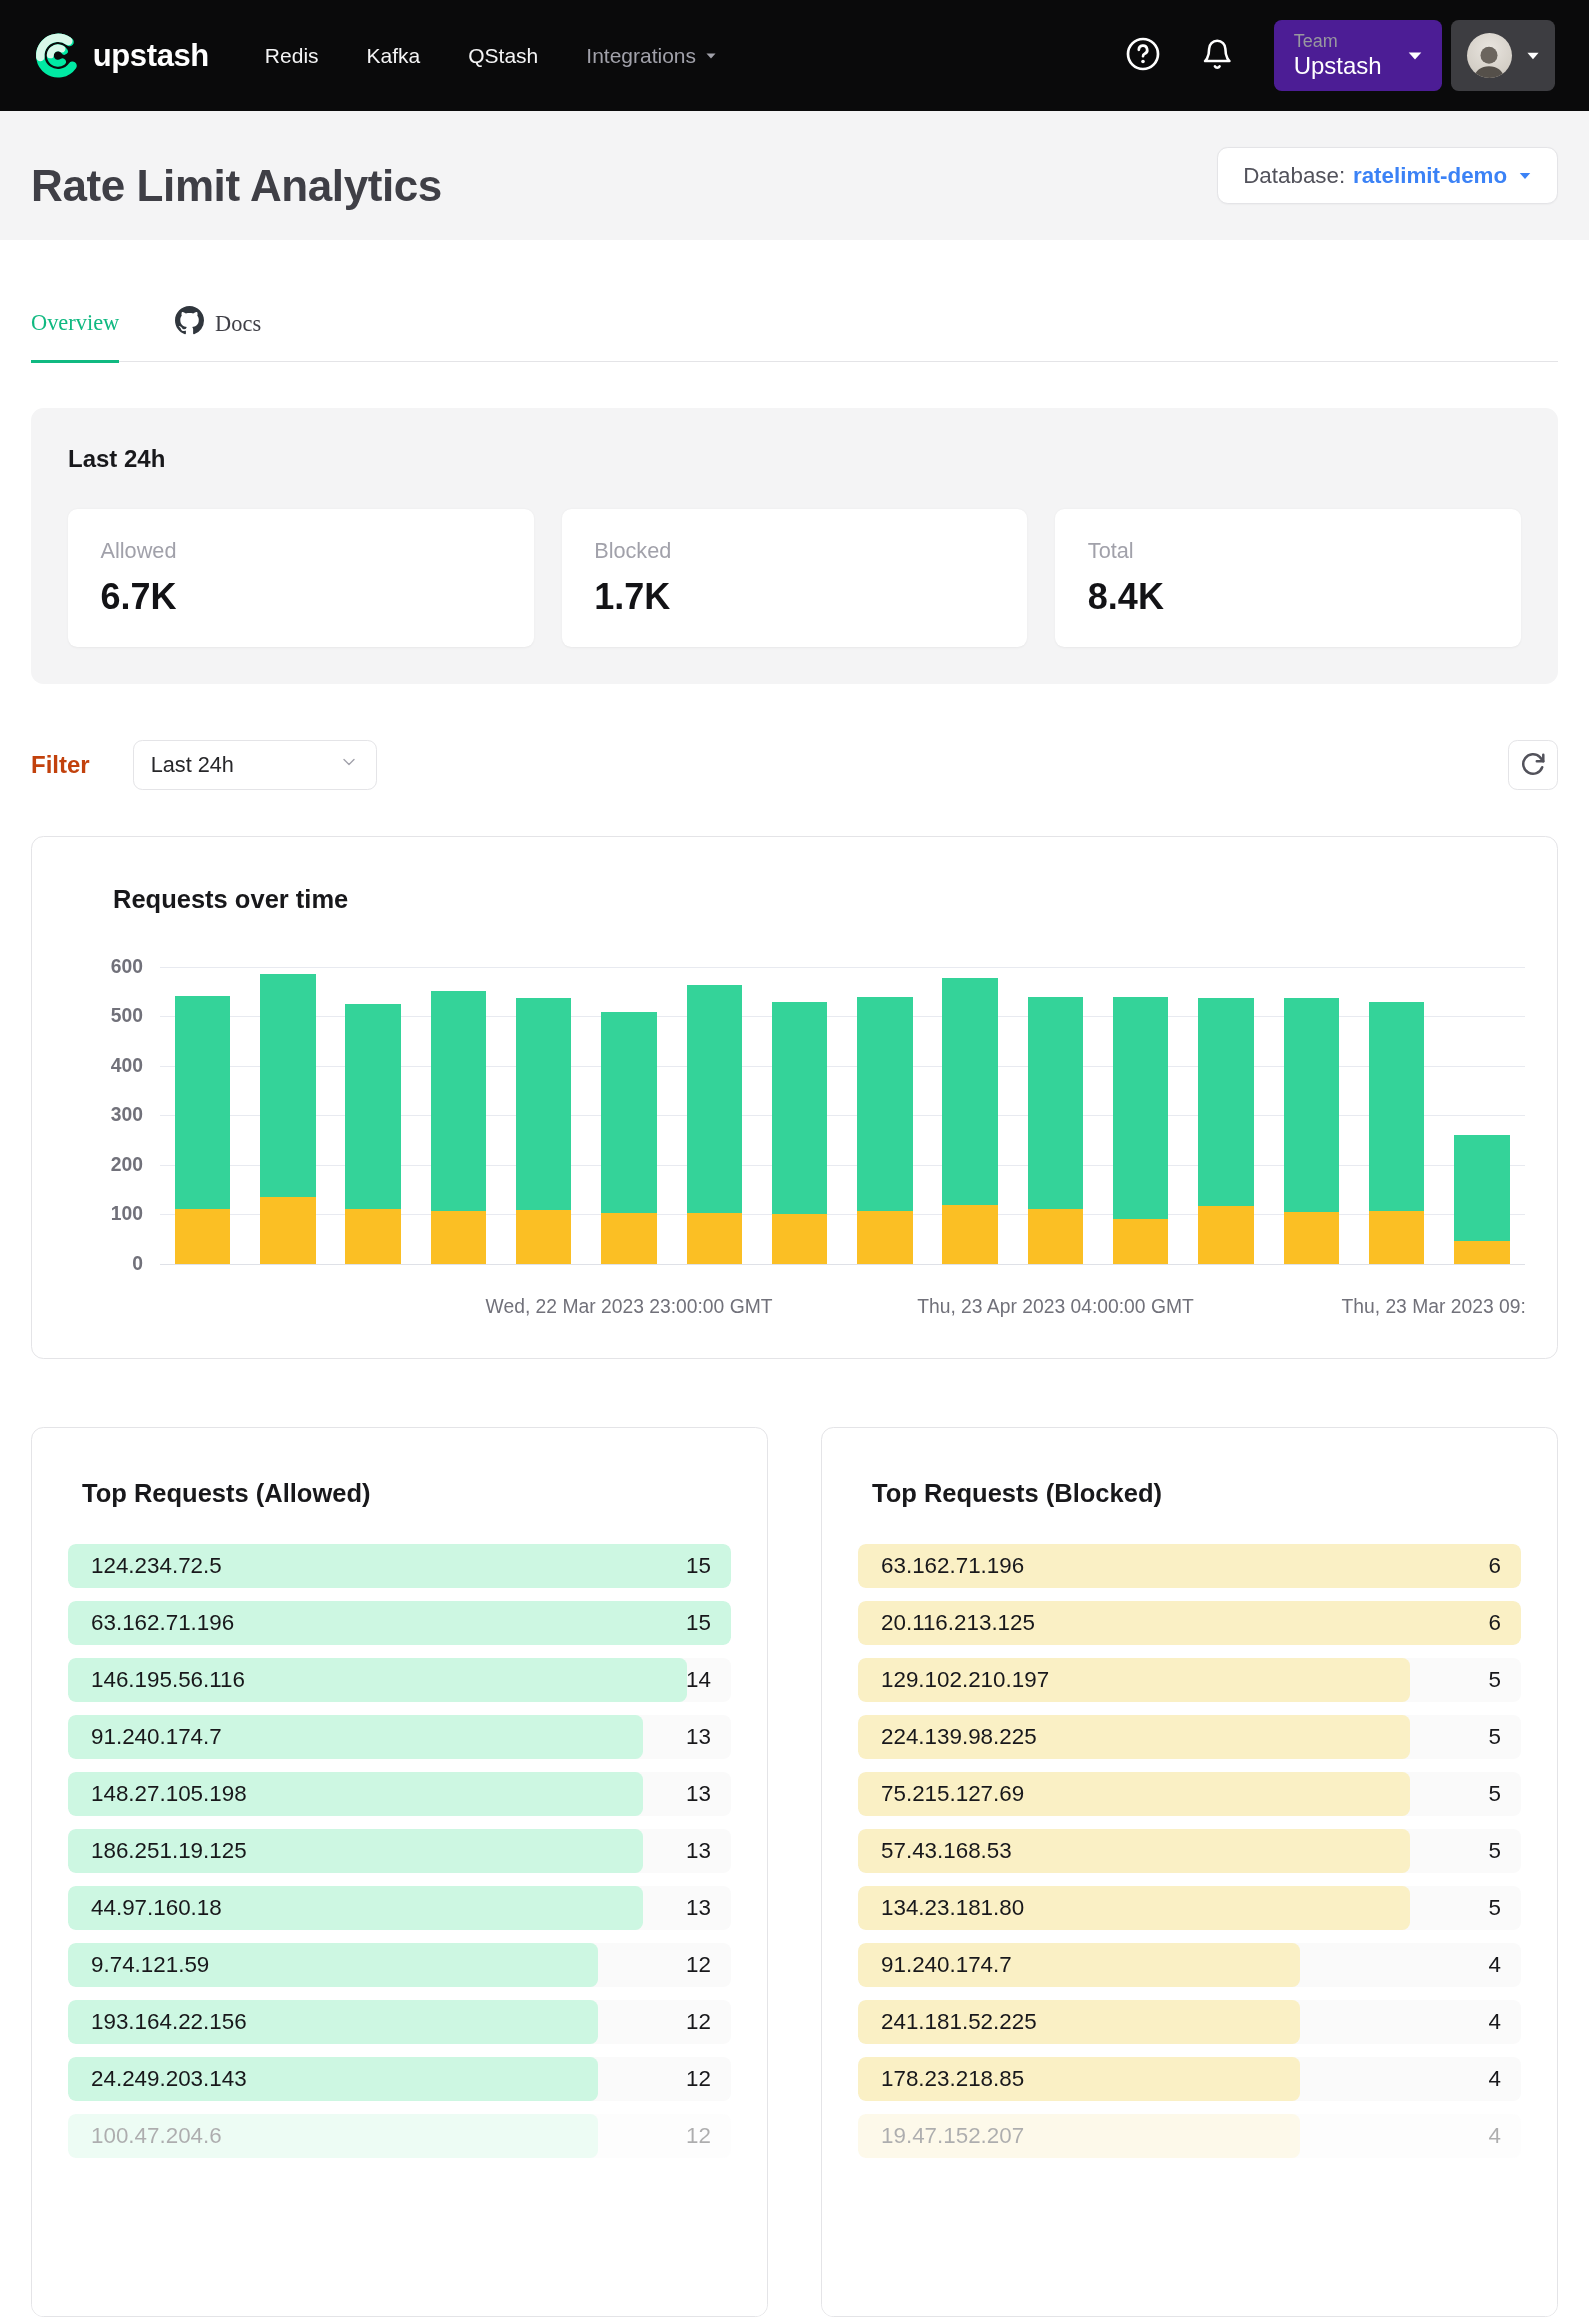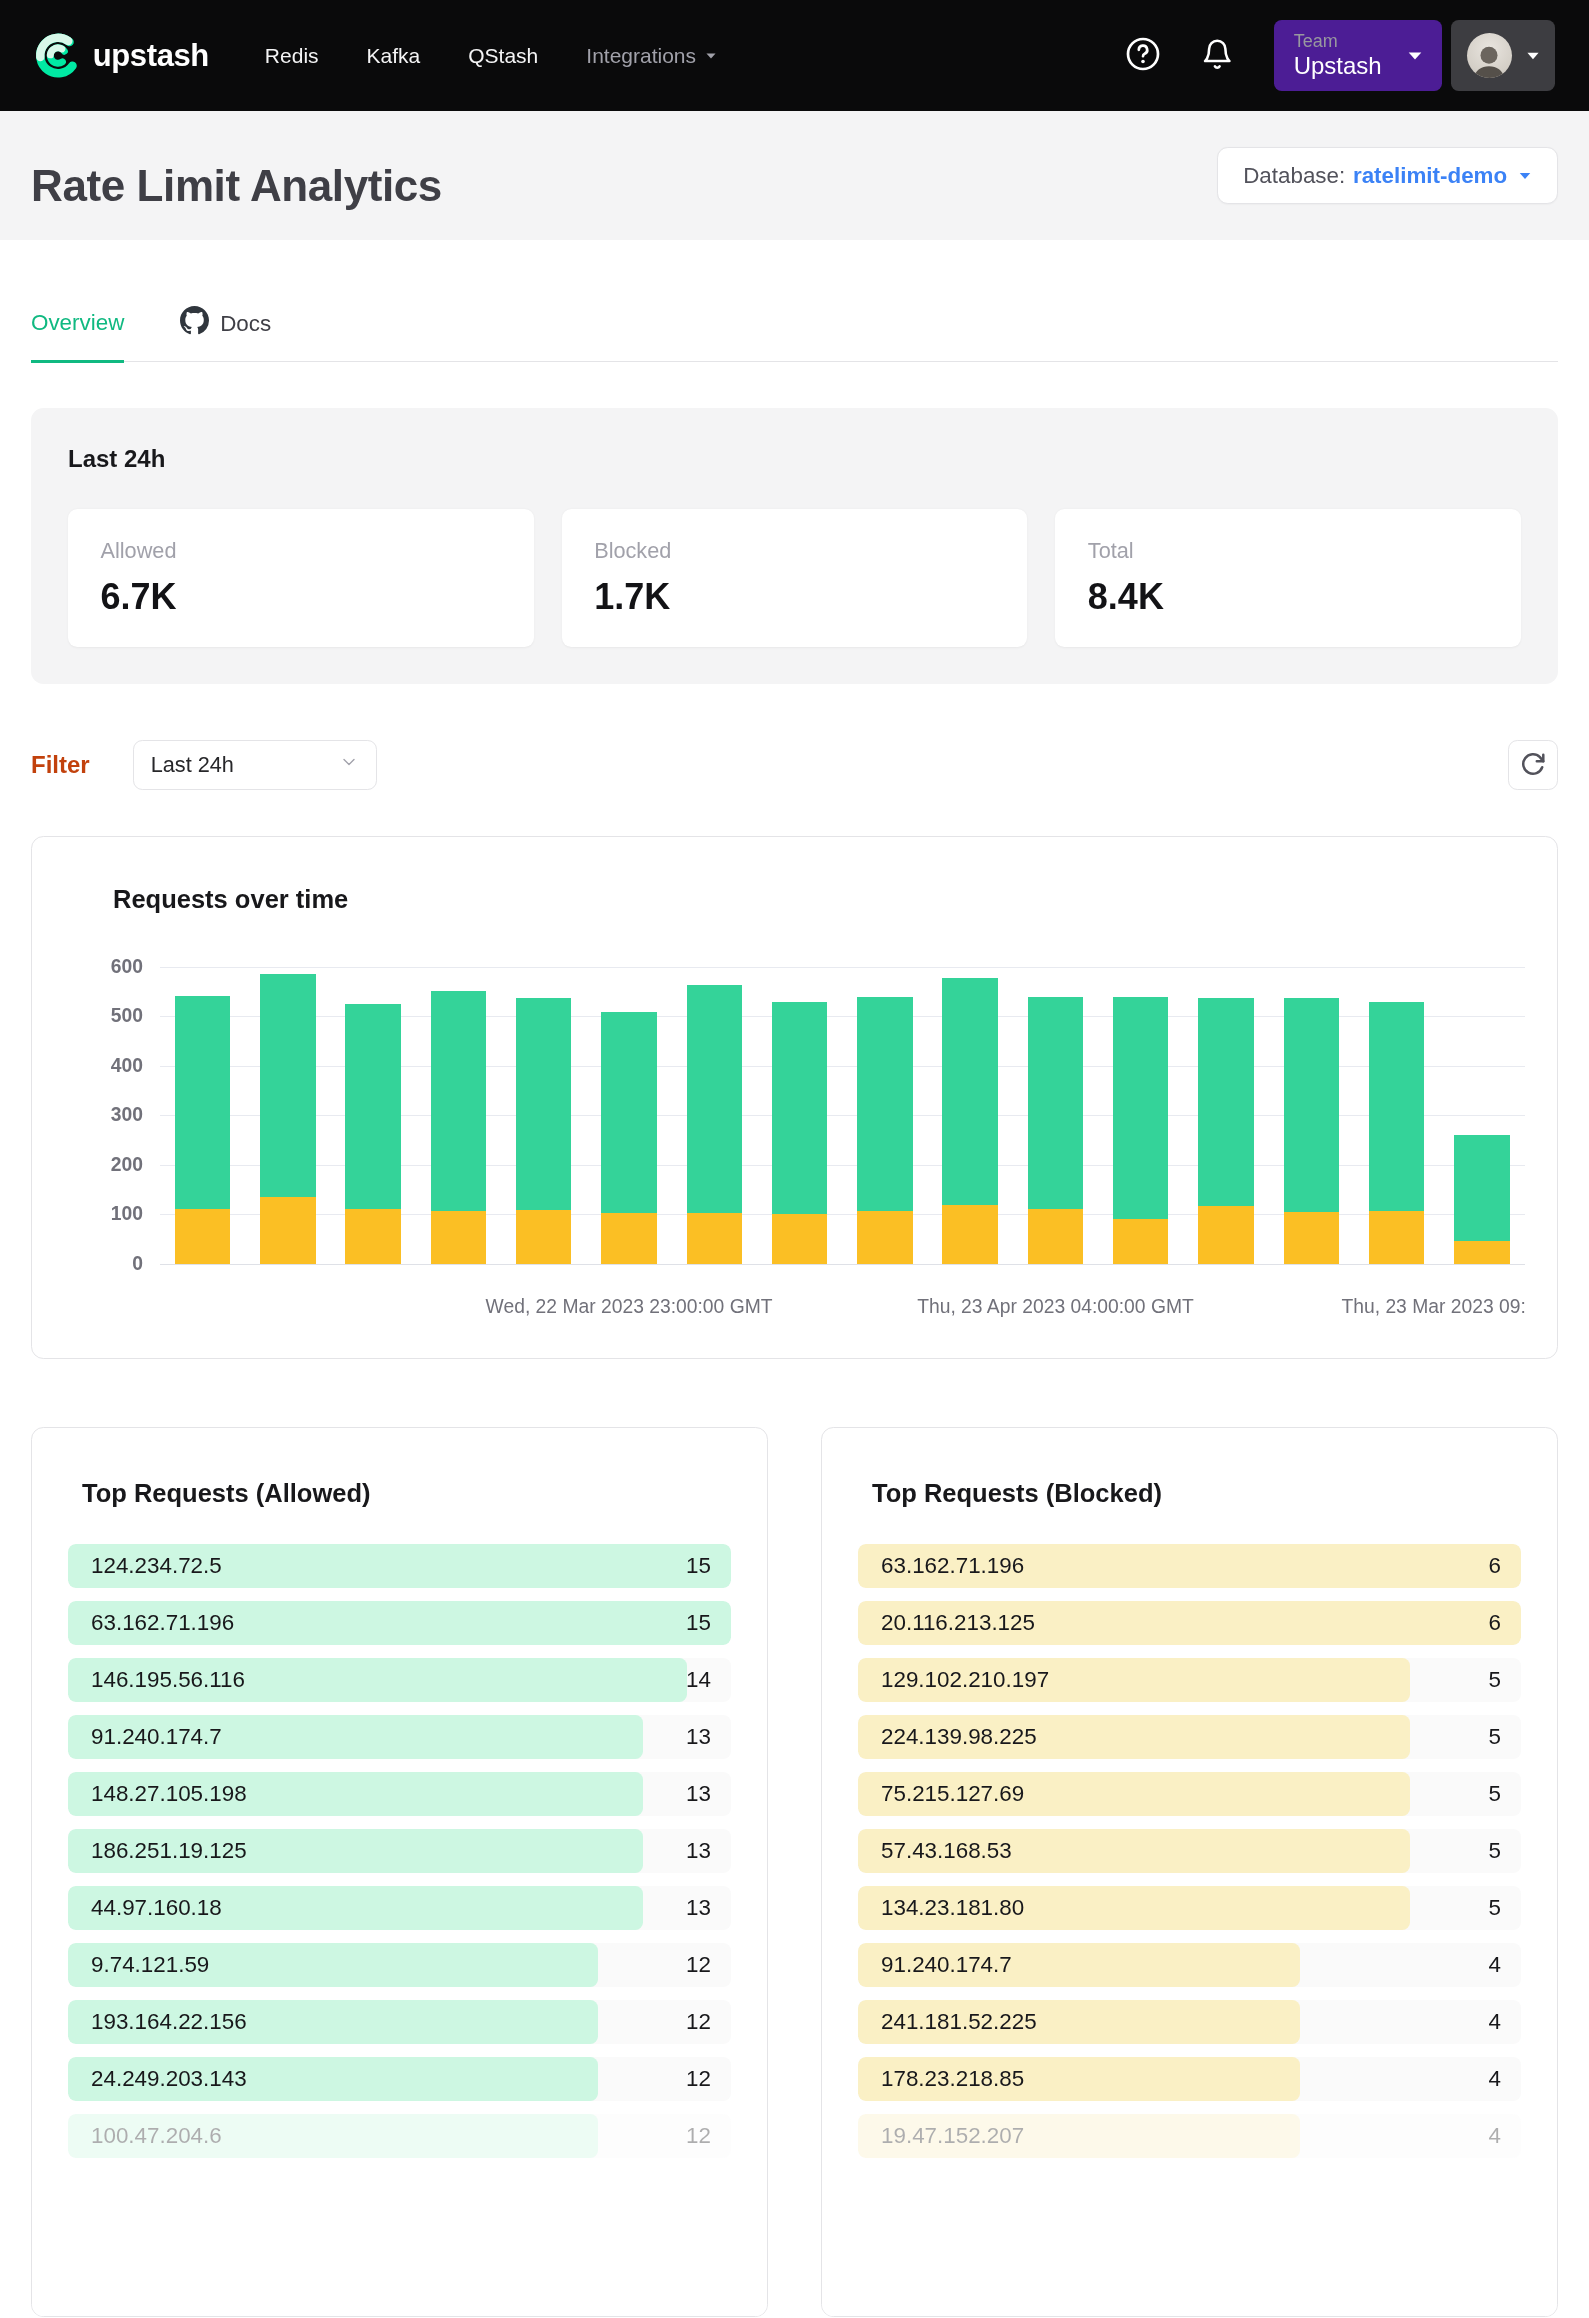--- a/index.html
+++ b/index.html
@@ -54,21 +54,21 @@
     display:flex; align-items:center; padding:0 25px; cursor:pointer;
     box-shadow:0 0.8px 1.5px rgba(0,0,0,0.03); font-size:22.4px;
   }
   .db-label { color:#52525b; }
   .db-name { color:#3b82f6; font-weight:700; margin-left:7.7px; }
   .db-pill .caret { color:#3b82f6; margin-left:10.8px; transform:scale(0.75); }
 
   
   .tabs {
     margin:66px 31px 0; border-bottom:0.8px solid #e4e4e7;
-    display:flex; gap:56px;
+    display:flex; gap:56px;font-family:Liberation Serif, serif;
   }
   .tab { font-size:22.4px; padding-bottom:20px; cursor:pointer; display:flex; align-items:center; gap:10.8px; }
   .tab.active { color:#10b981; border-bottom:3.1px solid #10b981; margin-bottom:-1.5px; }
   .tab.plain { color:#3f3f46; }
 
   
   .stats {
     margin:46px 31px 0; background:#f4f4f5; border-radius:12.4px; padding:37px;
   }
   .stats-title { font-size:24px; font-weight:700; color:#18181b; }

